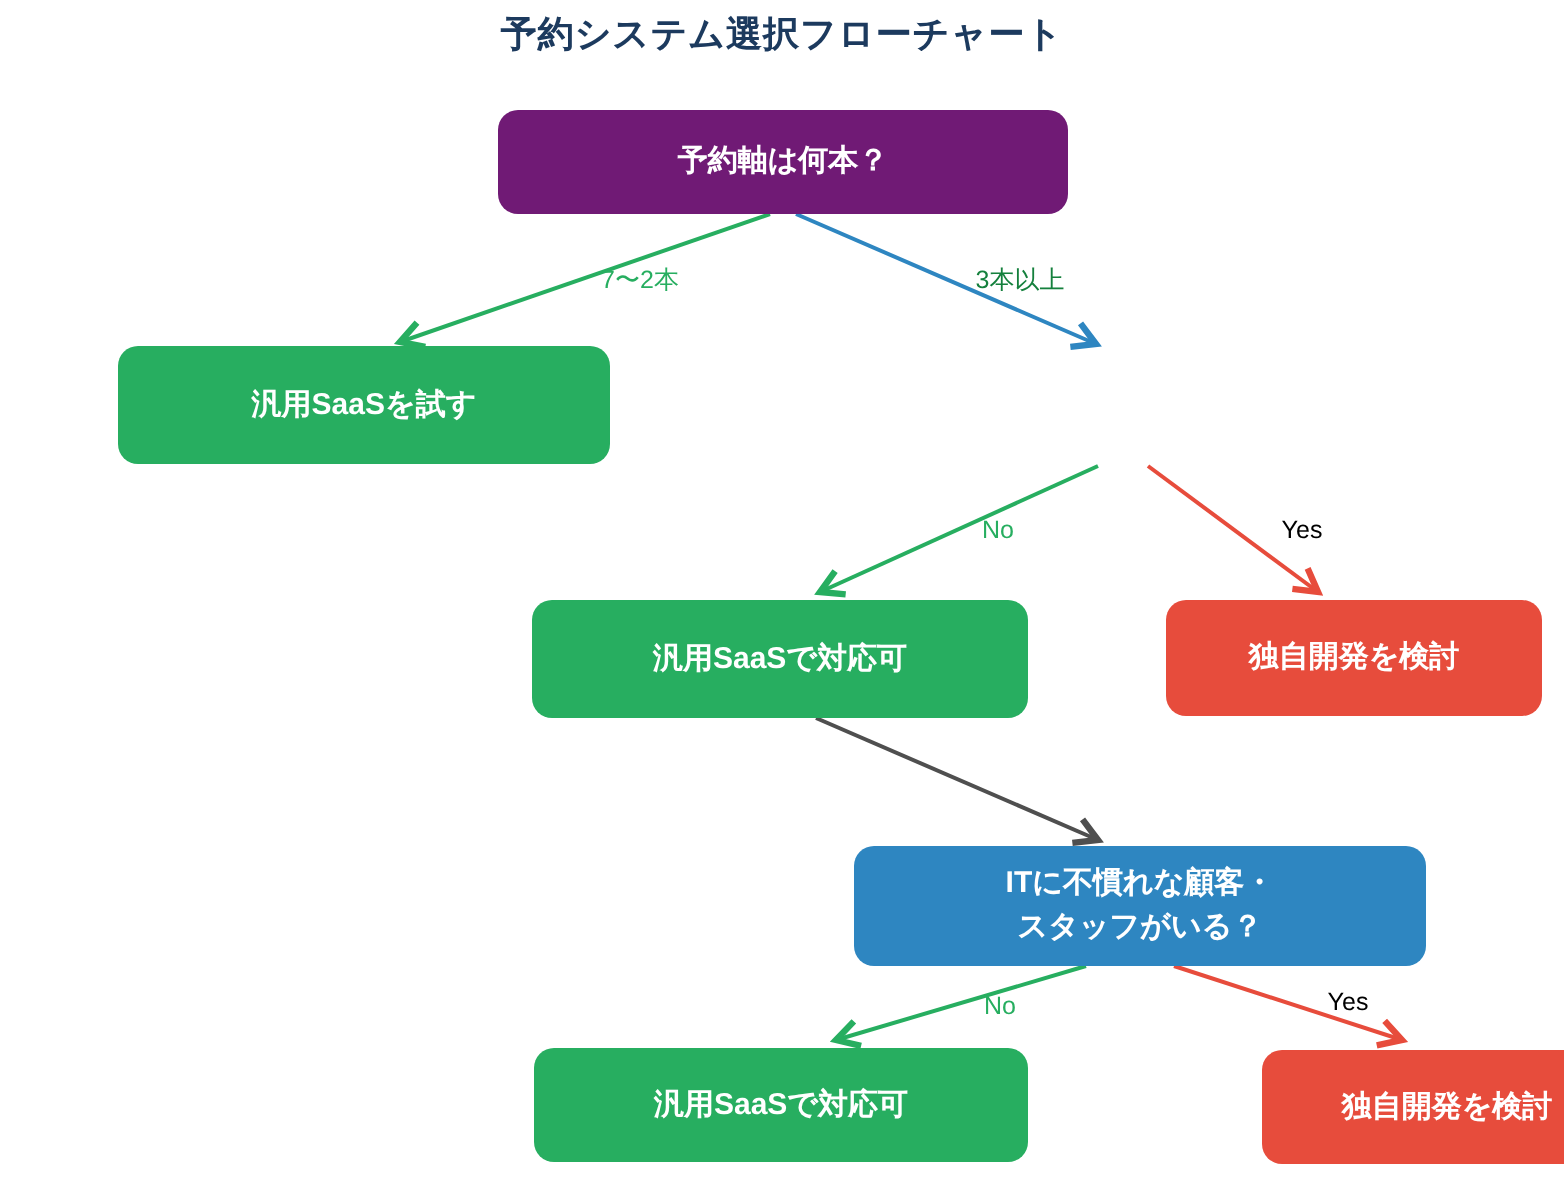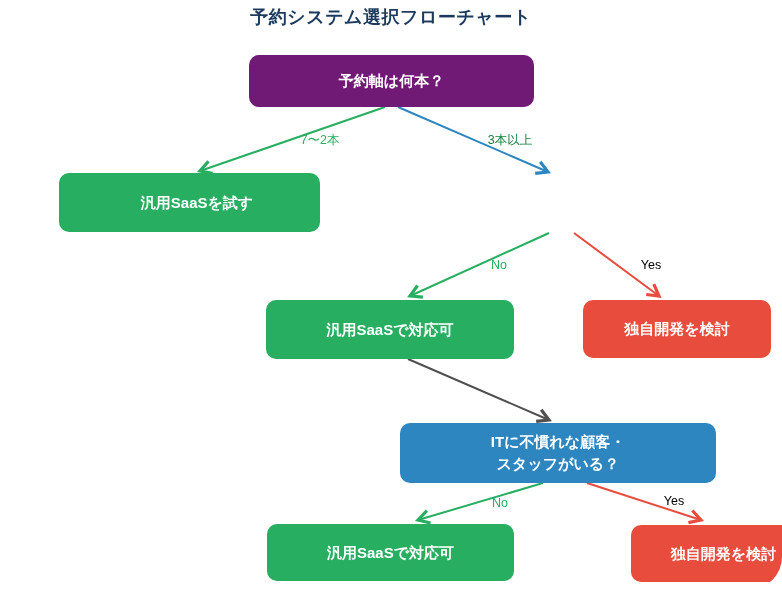--- a/index.html
+++ b/index.html
@@ -3,21 +3,20 @@
 <meta charset="utf-8">
 <style>
   html, body { margin: 0; padding: 0; background: #ffffff; }
   .canvas {
     position: relative;
     width: 782px;
     height: 589px;
     overflow: hidden;
     background: #ffffff;
     font-family: "Liberation Sans", sans-serif;
-    border-radius: 32px;
   }
   .title {
     position: absolute;
     top: 5px; left: 0; right: 0;
     text-align: center;
     font-size: 18px;
     font-weight: bold;
     letter-spacing: 0.5px;
     color: #1c3a5e;
   }
@@ -34,25 +33,25 @@
     font-weight: bold;
     font-size: 15px;
     line-height: 1.45;
     display: flex;
     align-items: center;
     justify-content: center;
     text-align: center;
     white-space: pre-line;
   }
   .node-root        { left: 249px; top:  55px; width: 285px; height: 52px; background: #701a75; }
-  .node-try-saas    { left:  59px; top: 173px; width: 246px; height: 59px; background: #27ae60; padding-left: 15px; }
+  .node-try-saas    { left:  59px; top: 173px; width: 246px; height: 59px; background: #27ae60; }
   .node-phone       { left: 440px; top: 173px; width: 245px; height: 60px; background: #2e86c1; }
   .node-saas-mid    { left: 266px; top: 300px; width: 248px; height: 59px; background: #27ae60; }
   .node-custom-mid  { left: 583px; top: 300px; width: 188px; height: 58px; background: #e74c3c; }
-  .node-it          { left: 400px; top: 423px; width: 316px; height: 60px; background: #2e86c1; }
+  .node-it          { left: 427px; top: 423px; width: 286px; height: 60px; background: #2e86c1; }
   .node-saas-bot    { left: 267px; top: 524px; width: 247px; height: 57px; background: #27ae60; }
   .node-custom-bot  { left: 631px; top: 525px; width: 185px; height: 57px; background: #e74c3c; }
   .edge-label {
     position: absolute;
     transform: translateX(-50%);
     font-size: 12.5px;
     white-space: nowrap;
   }
   .lbl-green { color: #27ae60; }
   .lbl-blue  { color: #15803d; }

